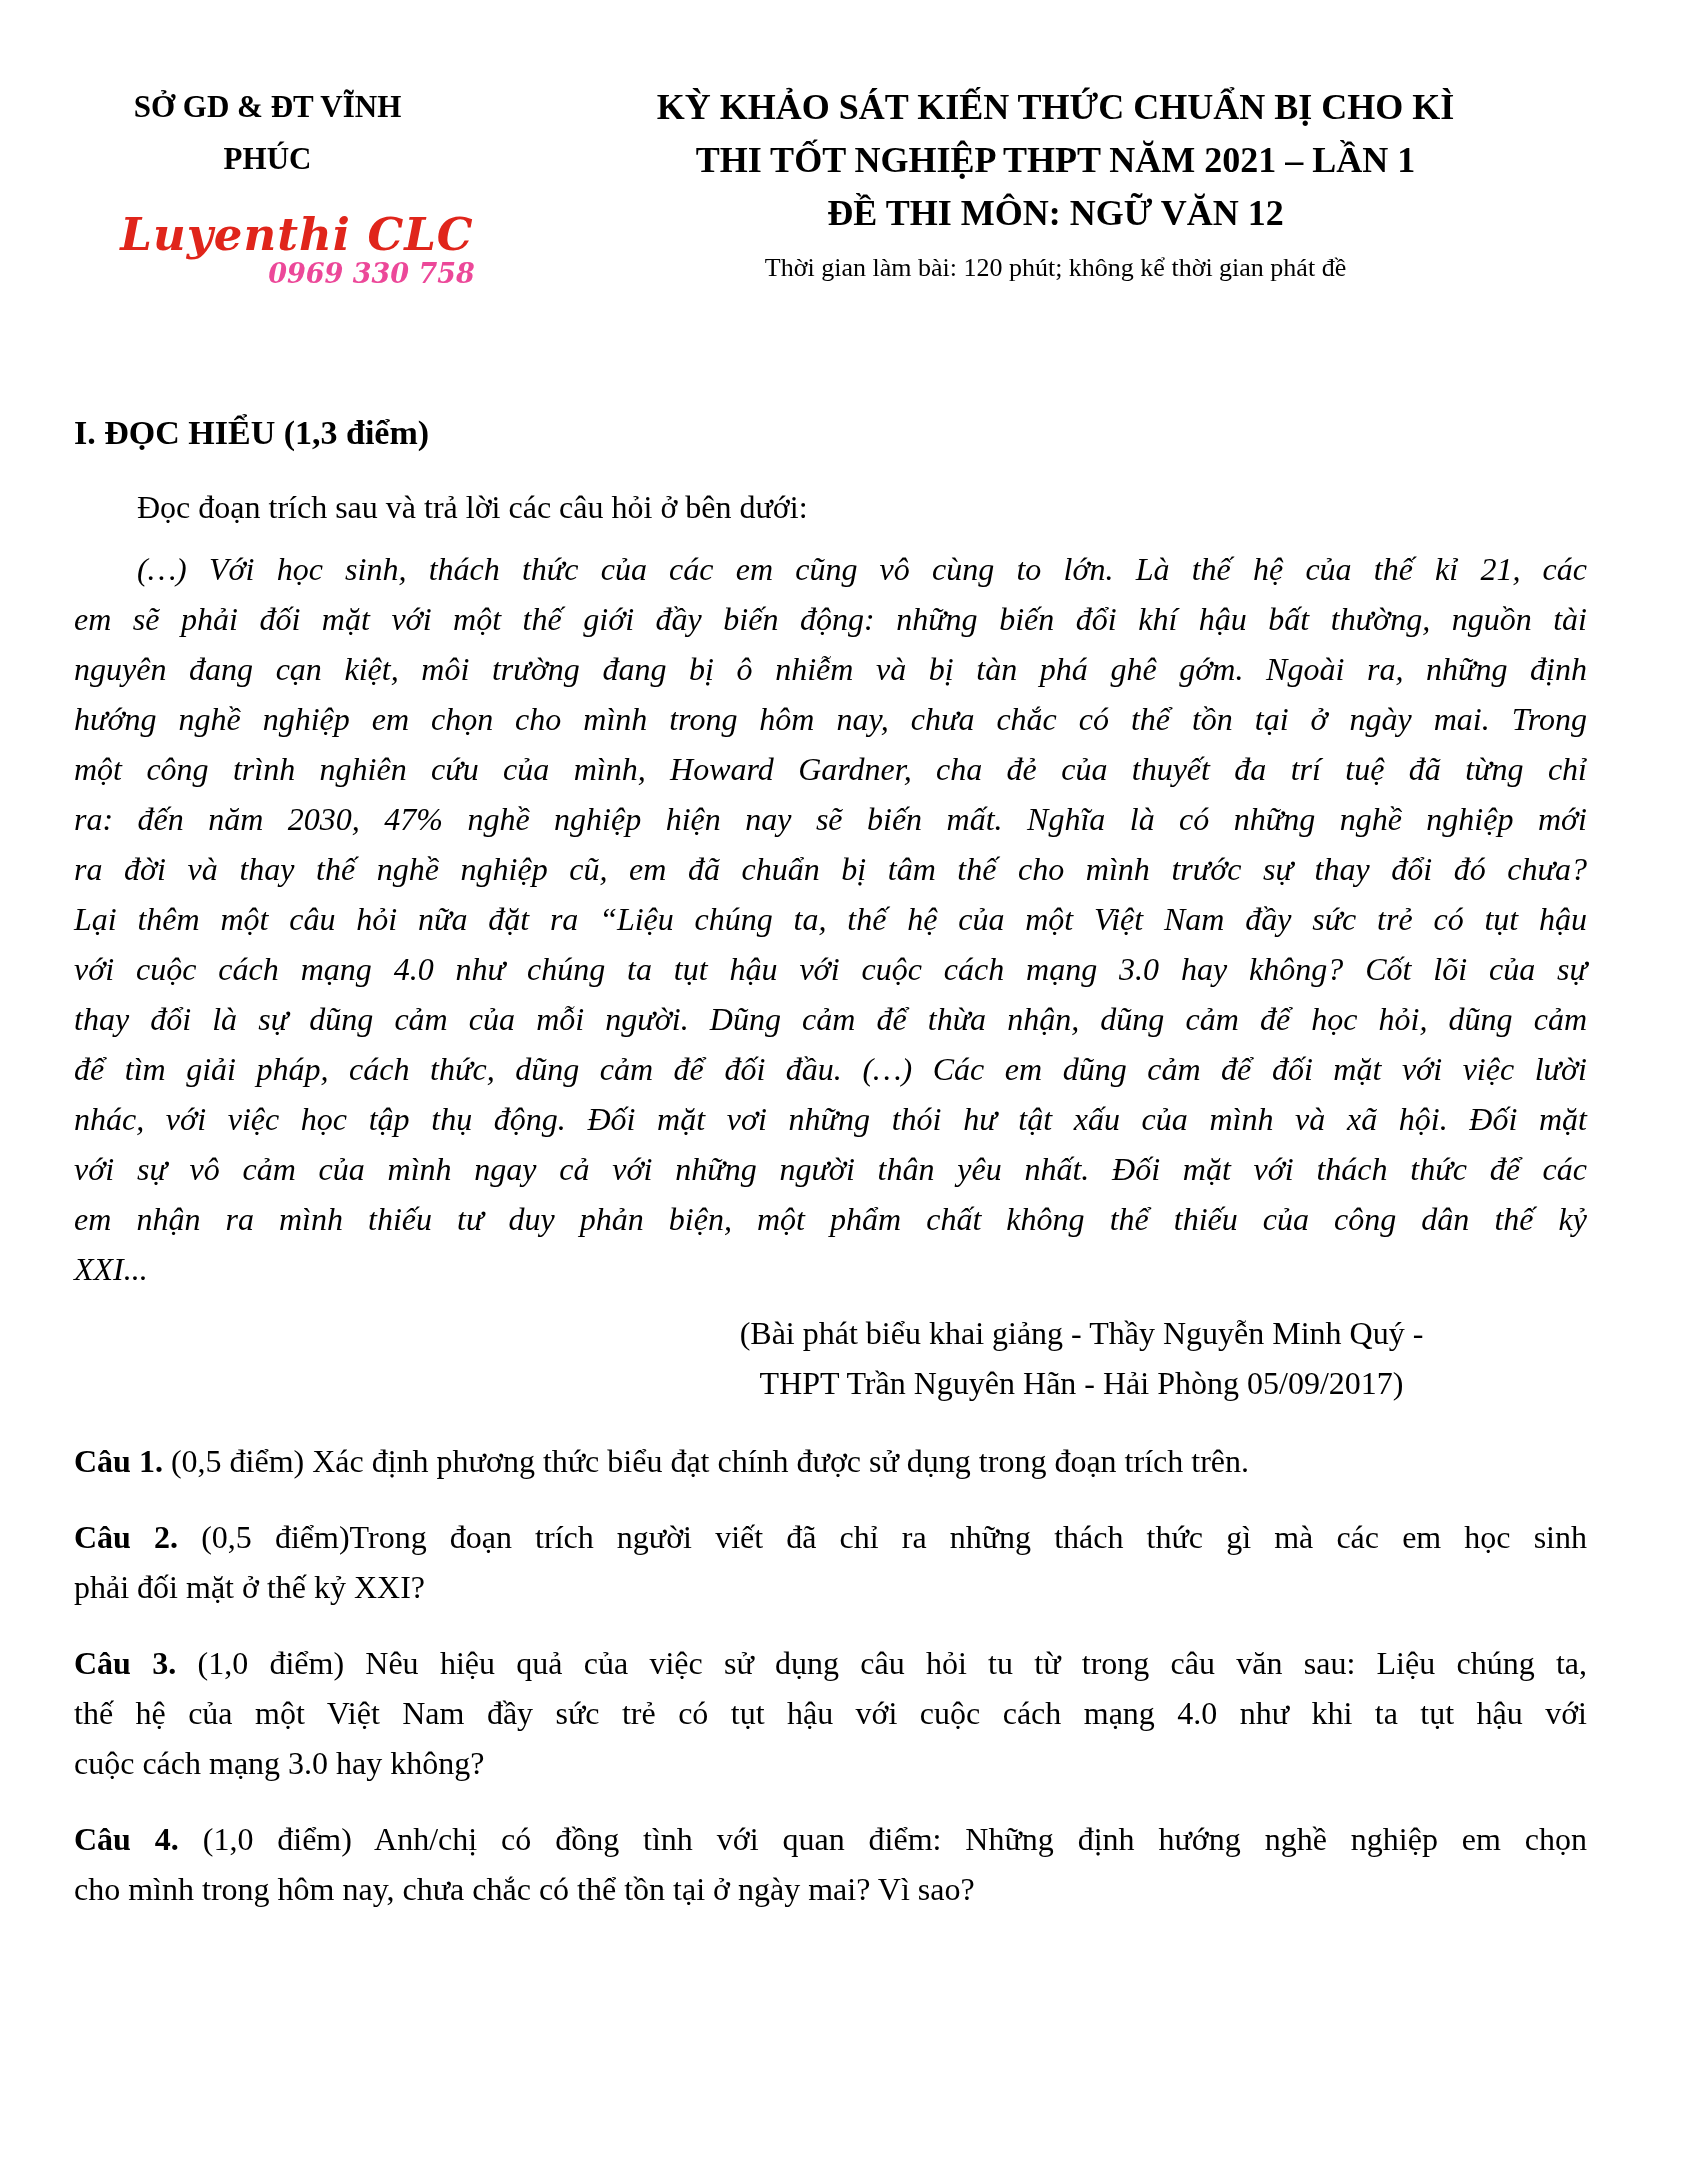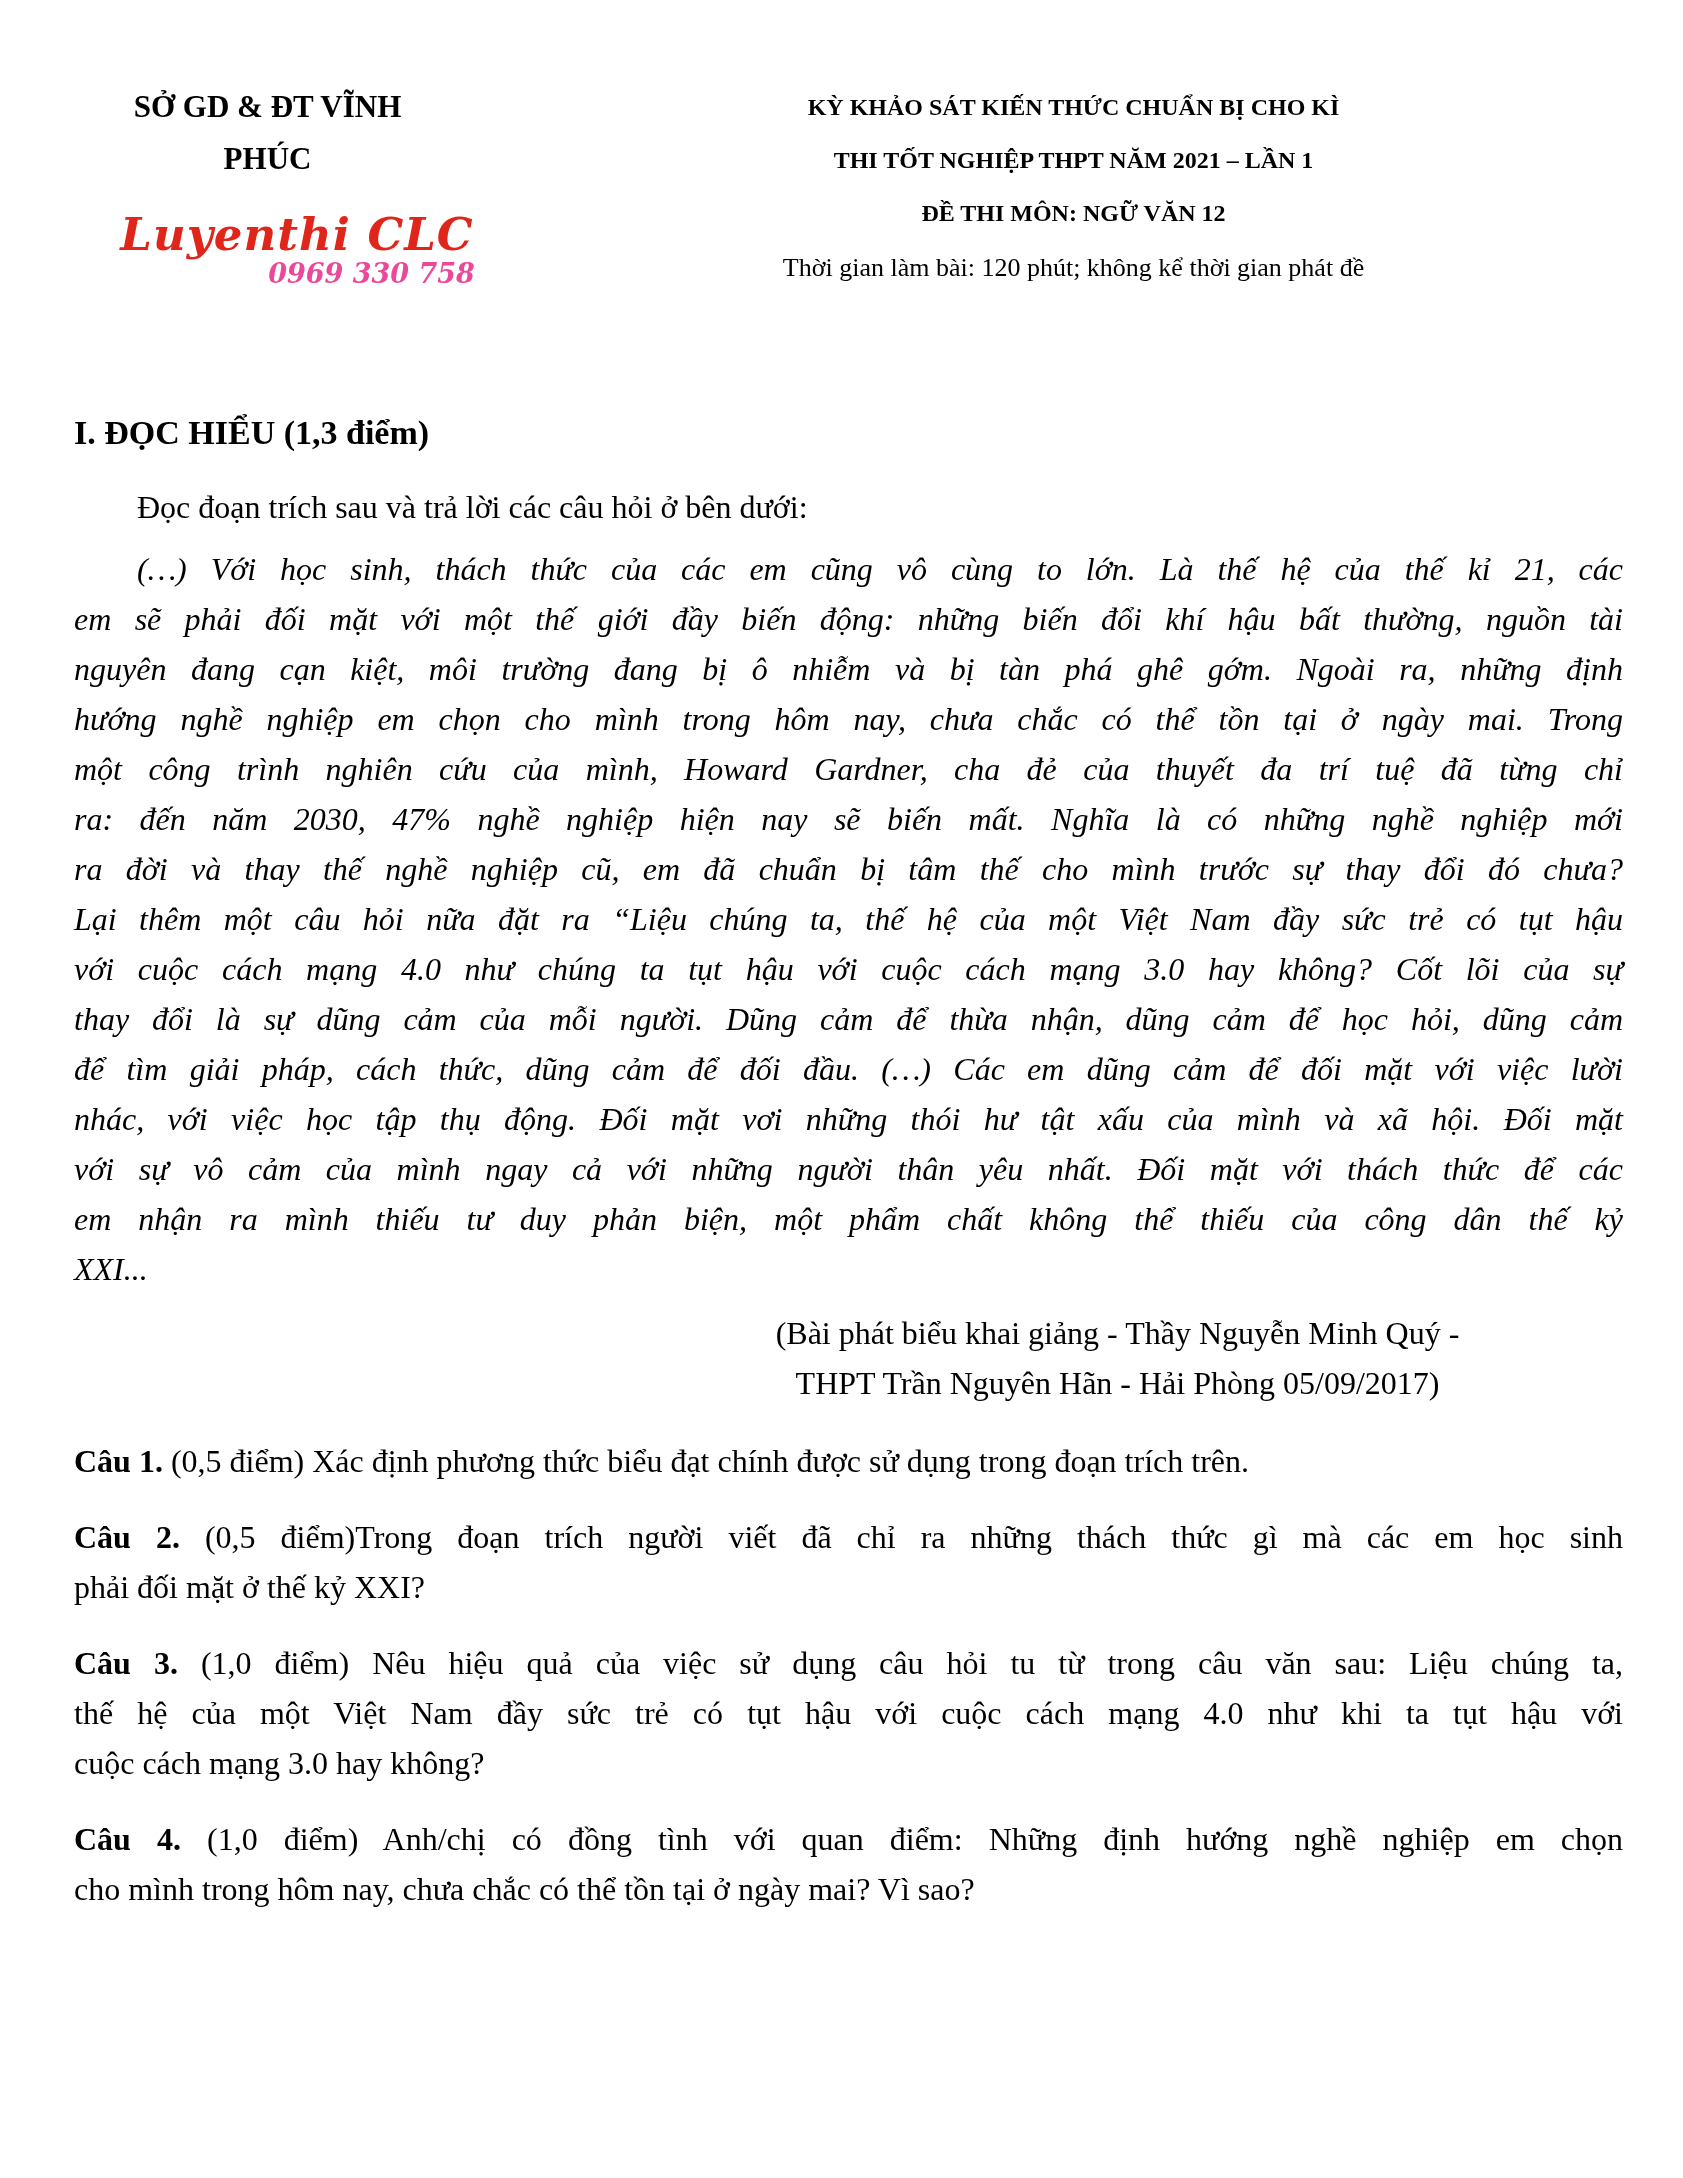--- a/index.html
+++ b/index.html
@@ -1,21 +1,21 @@
 <!DOCTYPE html>
 <html><head>
 <meta charset="utf-8">
 <style>
   html,body { margin:0; padding:0; background:#ffffff; }
   .page {
     position:relative;
     width:1683px; height:2178px;
     background:#ffffff;
     box-sizing:border-box;
-    padding:81px 60px 0 74px;
+    padding:81px 96px 0 74px;
     font-family:"Liberation Serif", serif;
     color:#000;
     overflow:hidden;
   }
   
   .hdr { display:flex; align-items:flex-start; }
   .hdr-left { width:450px; flex-shrink:0; }
   .issuer {
     width:337px; margin-left:25px;
     text-align:center;
@@ -28,21 +28,21 @@
     font-size:45px; line-height:48px;
     letter-spacing:1px;
   }
   .logo-phone {
     font-family:"DejaVu Serif", serif;
     font-style:italic; font-weight:bold;
     font-size:27px; line-height:30px;
     padding-left:149px;
   }
   .hdr-right { flex:1; text-align:center; }
-  .t-bold { font-weight:bold; font-size:24px; line-height:53px; }
+  .t-bold { font-weight:bold; font-size:36px; line-height:53px; }
   .t-reg  { font-size:26px; line-height:50px; margin-top:3px; }
 
   
   .section { margin:115px 0 0 0; font-size:34px; font-weight:bold; line-height:50px; }
   .lead    { margin:24px 0 0 0; font-size:32px; line-height:50px; text-indent:63px; }
 
   .passage { margin-top:12px; font-style:italic; font-size:32px; line-height:50px; }
   .jl      { text-align:justify; text-align-last:justify; }
   .jl-first{ text-indent:63px; }
   .jl-last { text-align:left; text-align-last:left; }

